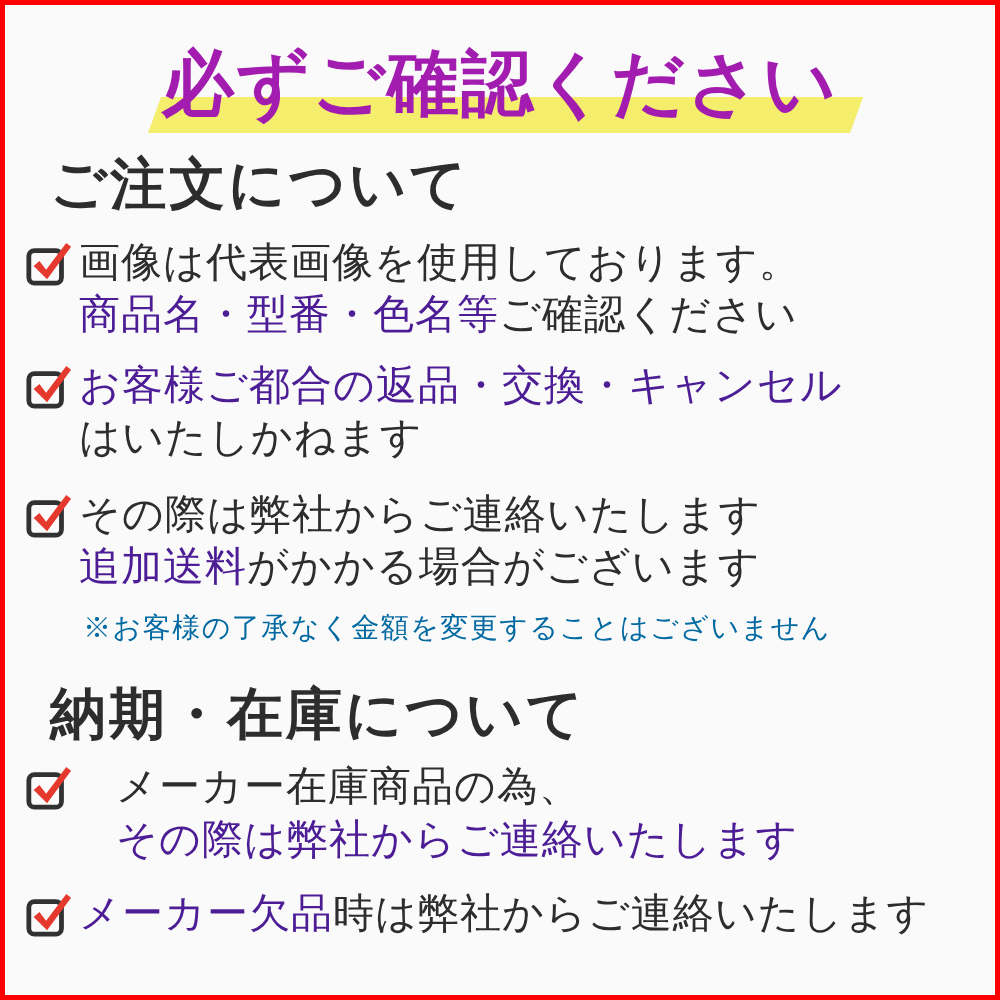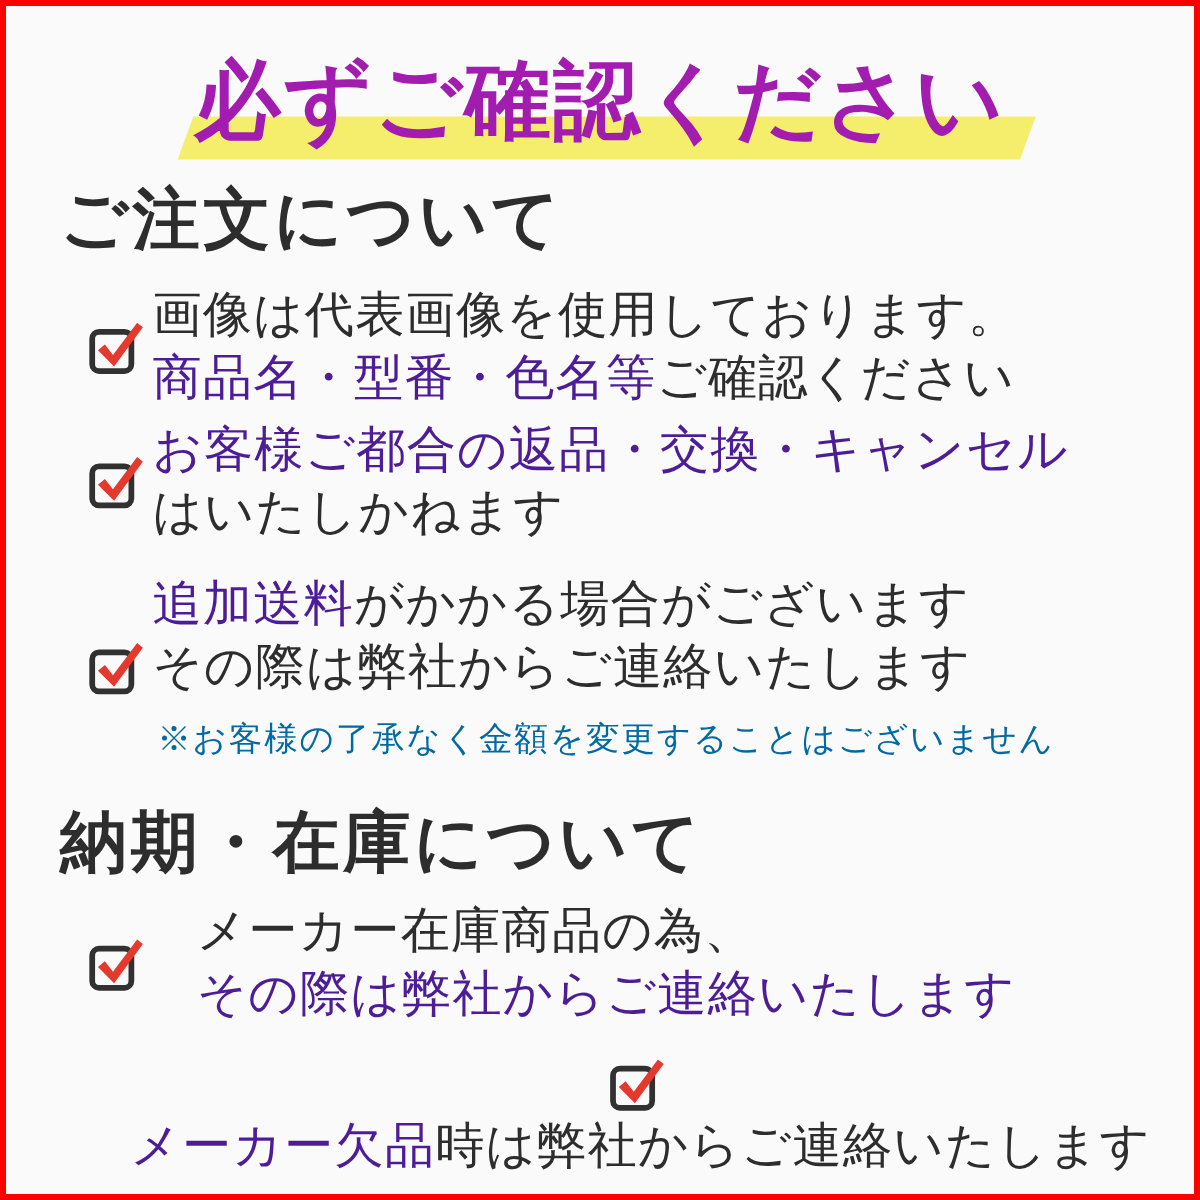--- a/index.html
+++ b/index.html
@@ -35,22 +35,22 @@
     margin: 0 0 0 45px;
     font-size: 56px; font-weight: 700;
     letter-spacing: 3px;
     line-height: 1.12;
     color: #2d2d2d;
   }
   #heading-orders { margin-top: 24px; }
   #heading-stock  { margin-top: 38px; }
   .item {
     display: flex;
-    align-items: center;
-    padding-left: 68px;
+    align-items: flex-start;
+    padding-left: 20px;
   }
   .check {
     flex: 0 0 auto;
     width: 48px; height: 48px;
     margin: 4px 6px 0 0;
   }
   .item-text {
     font-size: 41px;
     line-height: 1.28;
     letter-spacing: 1px;
@@ -58,24 +58,24 @@
   }
   .seg-red { color: #4c1d95; }
   .note {
     font-size: 28px;
     letter-spacing: 1.5px;
     margin-top: 17px;
     margin-left: 4px;
     color: #0369a1;
   }
   #item-1 { margin-top: 20px; }
-  #item-2 { margin-top: 7px; }
+  #item-2 { margin-top: 18px; }
   #item-3 { margin-top: 24px; }
   #item-4 { margin-top: 14px; gap: 37px; }
-  #item-5 { margin-top: 22px; flex-direction: column; }
+  #item-5 { margin-top: 22px; }
 </style>
 </head>
 <body>
 
 <div class="title-highlight"></div>
 <h1 class="page-title">必ずご確認ください</h1>
 
 <svg width="0" height="0" style="position:absolute">
   <defs>
     <g id="cb">
@@ -106,22 +106,22 @@
       <div><span class="seg-red">お客様ご都合の返品・交換・キャンセル</span></div>
       <div><span>はいたしかねます</span></div>
     </div>
   </div>
 
   <div class="item" id="item-3">
     <svg class="check" viewBox="0 0 50 48">
         <use href="#cb"></use>
       </svg>
     <div class="item-text">
+      <div><span>その際は弊社からご連絡いたします</span></div>
       <div><span class="seg-red">追加送料</span><span>がかかる場合がございます</span></div>
-      <div><span>その際は弊社からご連絡いたします</span></div>
       <div class="note">※お客様の了承なく金額を変更することはございません</div>
     </div>
   </div>
 </section>
 
 <section>
   <h2 class="section-heading" id="heading-stock">納期・在庫について</h2>
 
   <div class="item" id="item-4">
     <svg class="check" viewBox="0 0 50 48">

